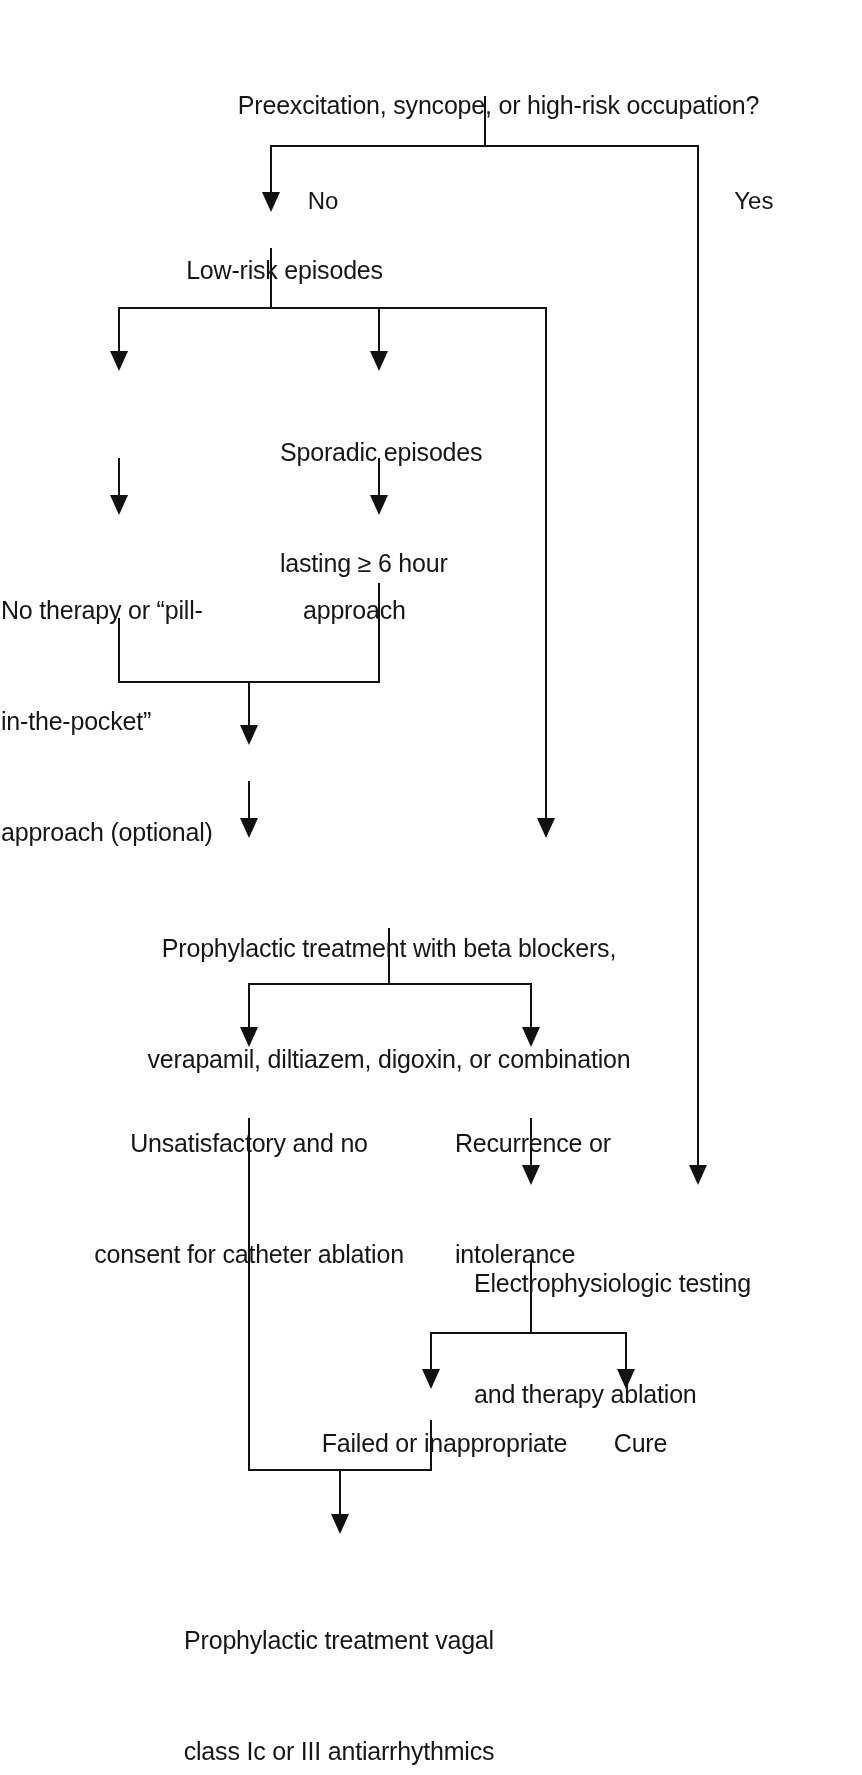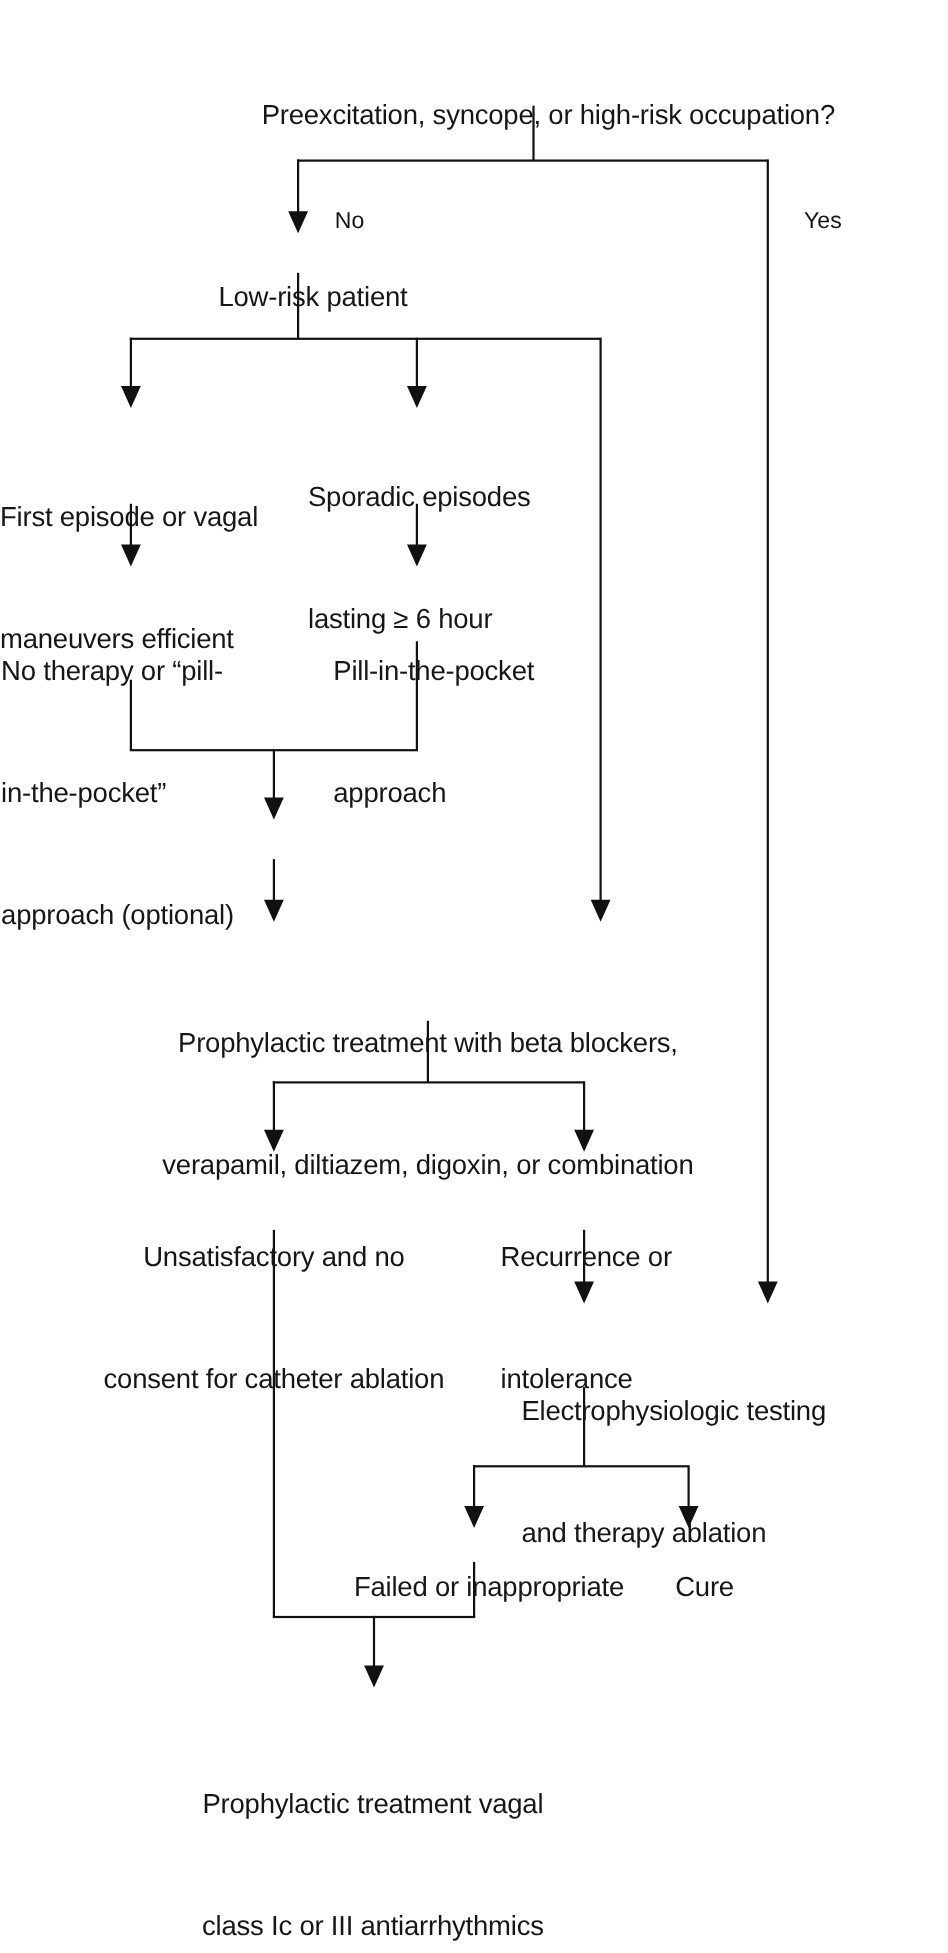--- a/index.html
+++ b/index.html
@@ -23,21 +23,21 @@
     font-size: 25px;
     line-height: 37px;
     color: #161616;
     white-space: pre;
     letter-spacing: -0.2px;
   }
   .node.c  { transform: translateX(-50%); text-align: center; }
   .node.l  { text-align: left; }
   .edge-label {
     position: absolute;
-    font-size: 21px;
+    font-size: 24px;
     line-height: 30px;
     color: #161616;
     white-space: pre;
   }
   
   .vline {
     position: absolute;
     width: 2px;
     background: #111111;
   }
@@ -129,41 +129,36 @@
 
   <div class="edge-label" style="left:281px; top:108px;">
     <span>No</span>
   </div>
 
   <div class="edge-label" style="left:708px; top:108px;">
     <span>Yes</span>
   </div>
 
   <div class="node c" style="left:271px; top:167px;">
-    <span>Low-risk patient</span>
+    <span>Low-risk episodes</span>
   </div>
 
-  <div class="node l" style="left:0px; top:330px;">
-    <div>First episode or vagal</div>
-    <div>maneuvers efficient</div>
-  </div>
 
   <div class="node l" style="left:280px; top:312px;">
     <div>Sporadic episodes</div>
     <div>lasting ≥ 6 hour</div>
   </div>
 
   <div class="node l" style="left:1px; top:470px;">
     <div>No therapy or “pill-</div>
     <div>in-the-pocket”</div>
     <div>approach (optional)</div>
   </div>
 
   <div class="node l" style="left:303px; top:470px;">
-    <div>Pill-in-the-pocket</div>
     <div>approach</div>
   </div>
 
 
   <div class="node c" style="left:389px; top:808px;">
     <div>Prophylactic treatment with beta blockers,</div>
     <div>verapamil, diltiazem, digoxin, or combination</div>
   </div>
 
   <div class="node c" style="left:249px; top:1003px;">

